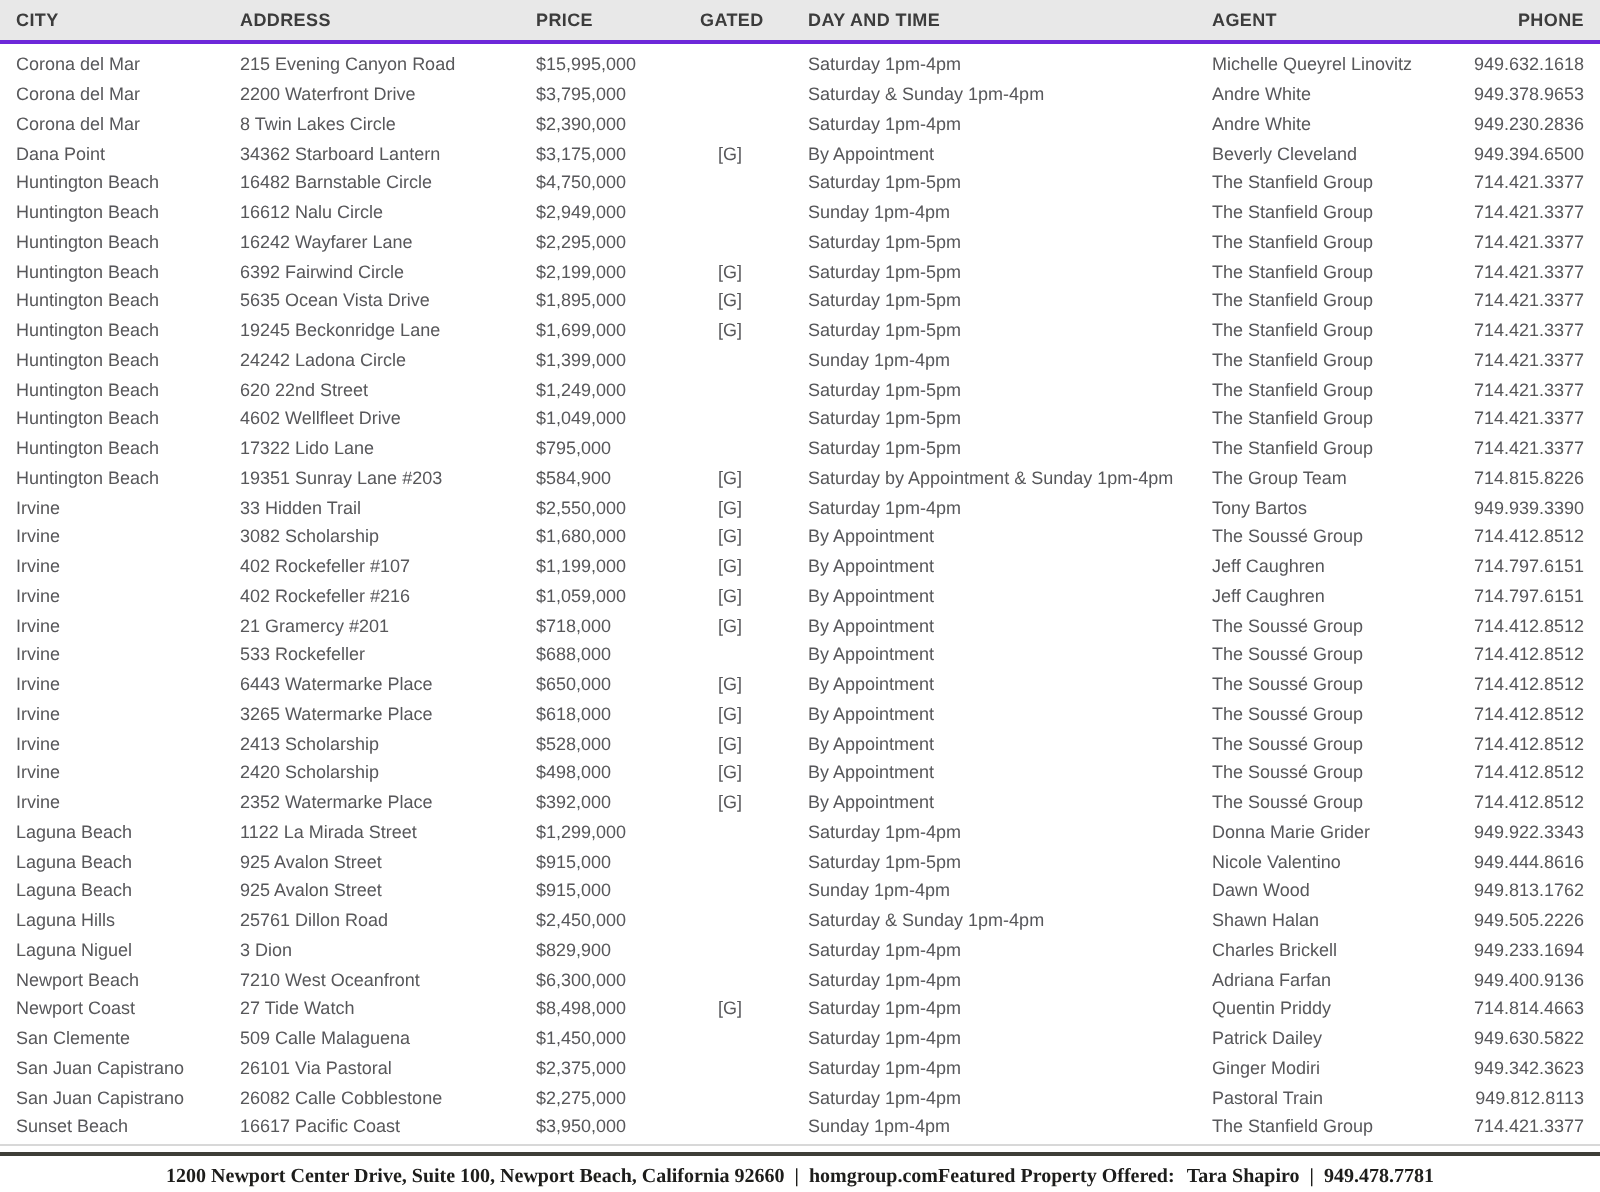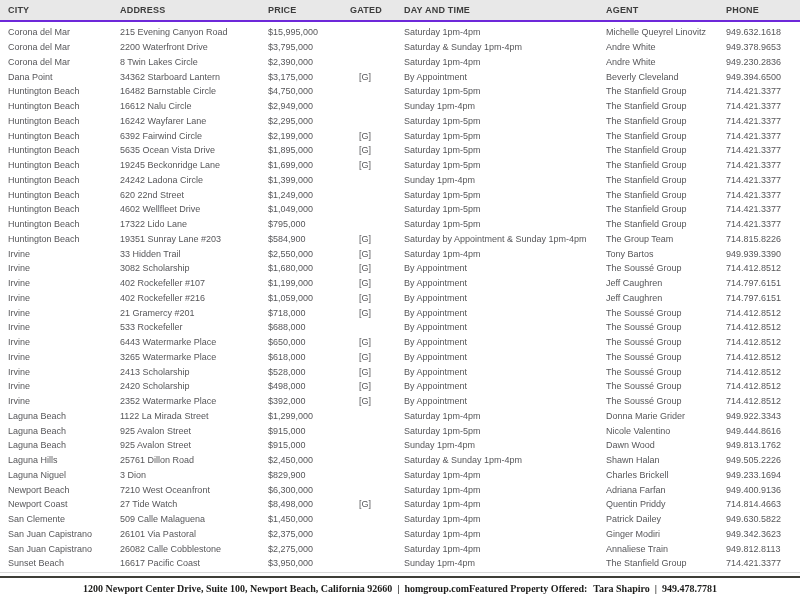--- a/index.html
+++ b/index.html
@@ -27,21 +27,21 @@
     font-weight: bold;
     letter-spacing: 0.2px;
   }
   .table-body { padding-top: 3px; }
   .row {
     height: 14.75px;
     color: #57575a;
     font-size: 9px;
   }
   .cell { white-space: nowrap; overflow: hidden; }
-  .c-phone { }
+  .c-phone { text-align: right; }
   .header-row .c-gated { padding-left: 5px; }
   .row .c-gated { padding-left: 14px; }
   .rule-light {
     height: 0;
     border-top: 1px solid #d8d8d8;
     margin-top: 1px;
   }
   .rule-dark {
     height: 0;
     border-top: 2px solid #3e3e38;
@@ -390,21 +390,21 @@
         <div class="cell c-day_time">Saturday 1pm-4pm</div>
         <div class="cell c-agent">Ginger Modiri</div>
         <div class="cell c-phone">949.342.3623</div>
       </div>
       <div class="row grid">
         <div class="cell c-city">San Juan Capistrano</div>
         <div class="cell c-address">26082 Calle Cobblestone</div>
         <div class="cell c-price">$2,275,000</div>
         <div class="cell c-gated"></div>
         <div class="cell c-day_time">Saturday 1pm-4pm</div>
-        <div class="cell c-agent">Annaliese Train</div>
+        <div class="cell c-agent">Pastoral Train</div>
         <div class="cell c-phone">949.812.8113</div>
       </div>
       <div class="row grid">
         <div class="cell c-city">Sunset Beach</div>
         <div class="cell c-address">16617 Pacific Coast</div>
         <div class="cell c-price">$3,950,000</div>
         <div class="cell c-gated"></div>
         <div class="cell c-day_time">Sunday 1pm-4pm</div>
         <div class="cell c-agent">The Stanfield Group</div>
         <div class="cell c-phone">714.421.3377</div>

